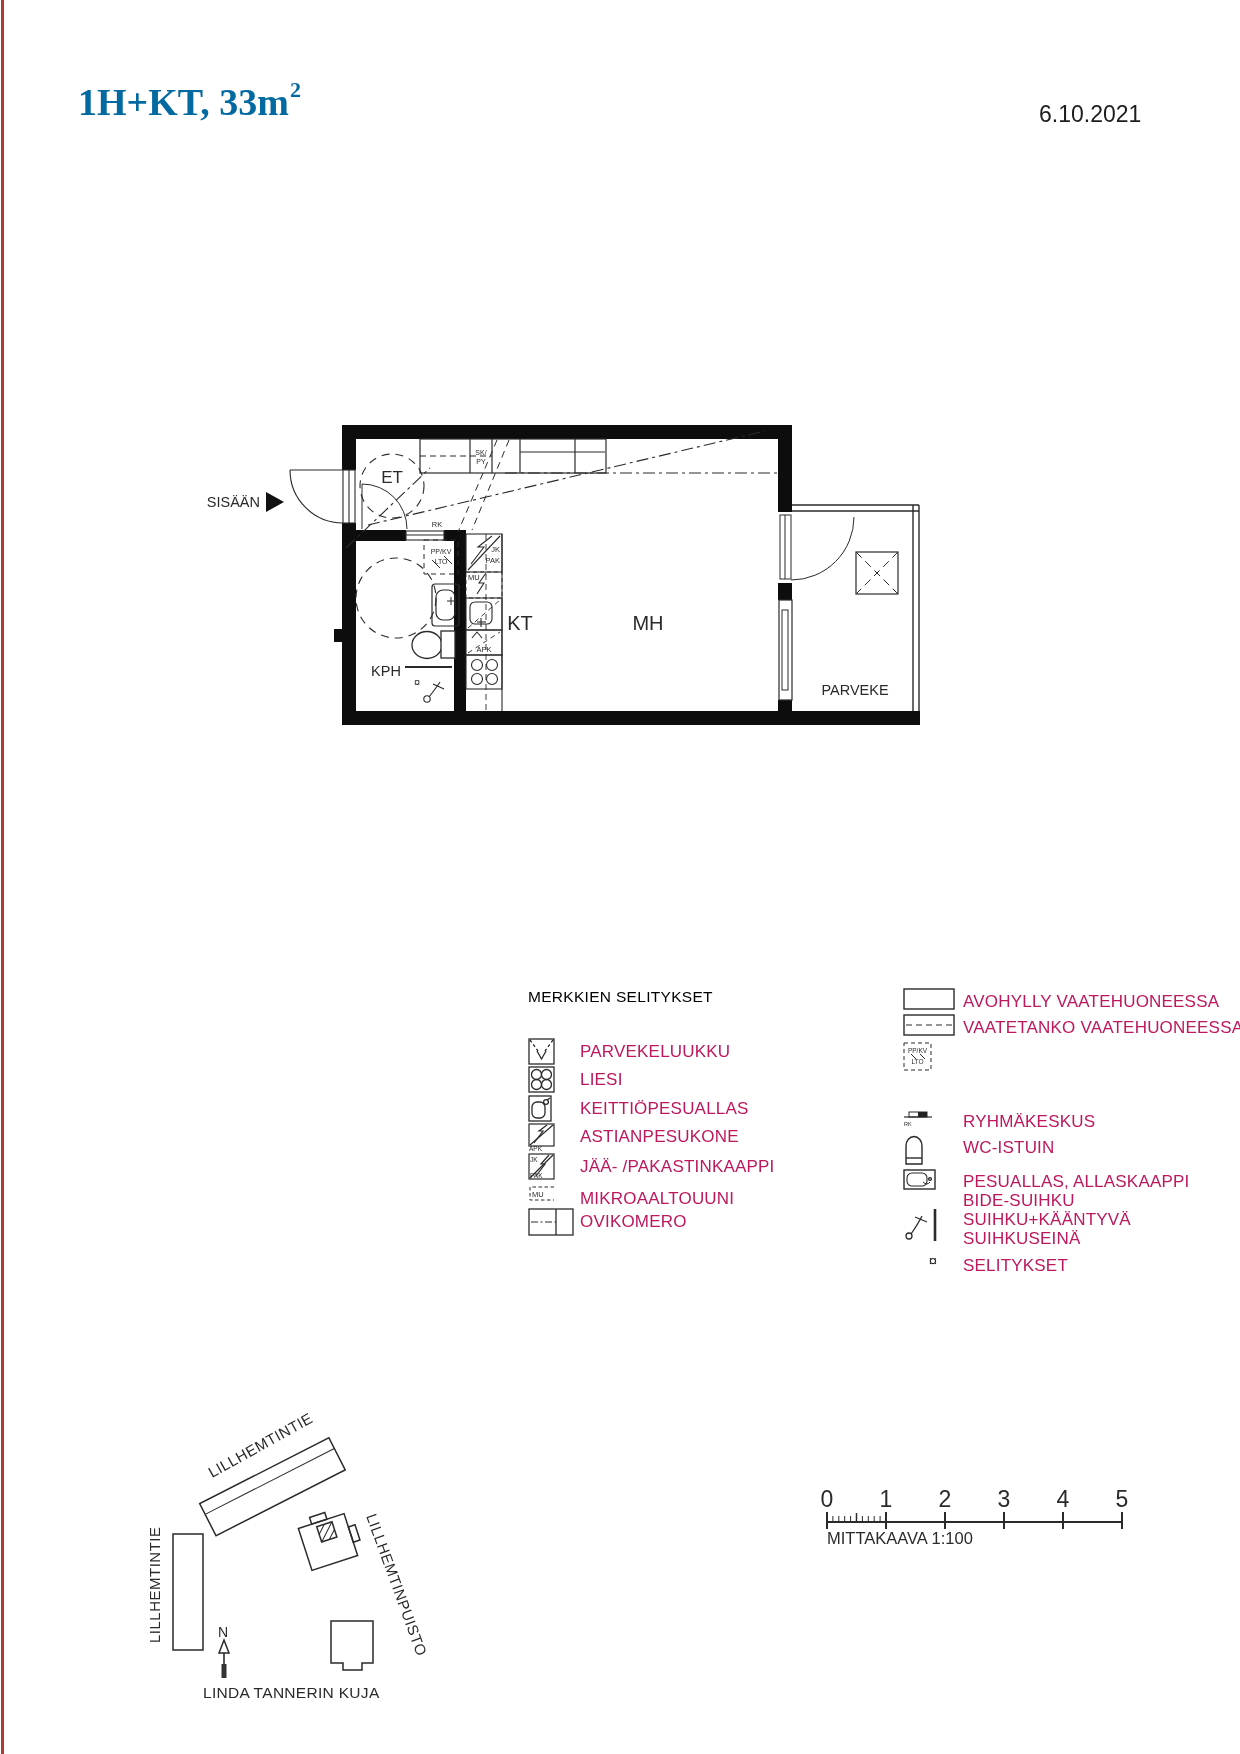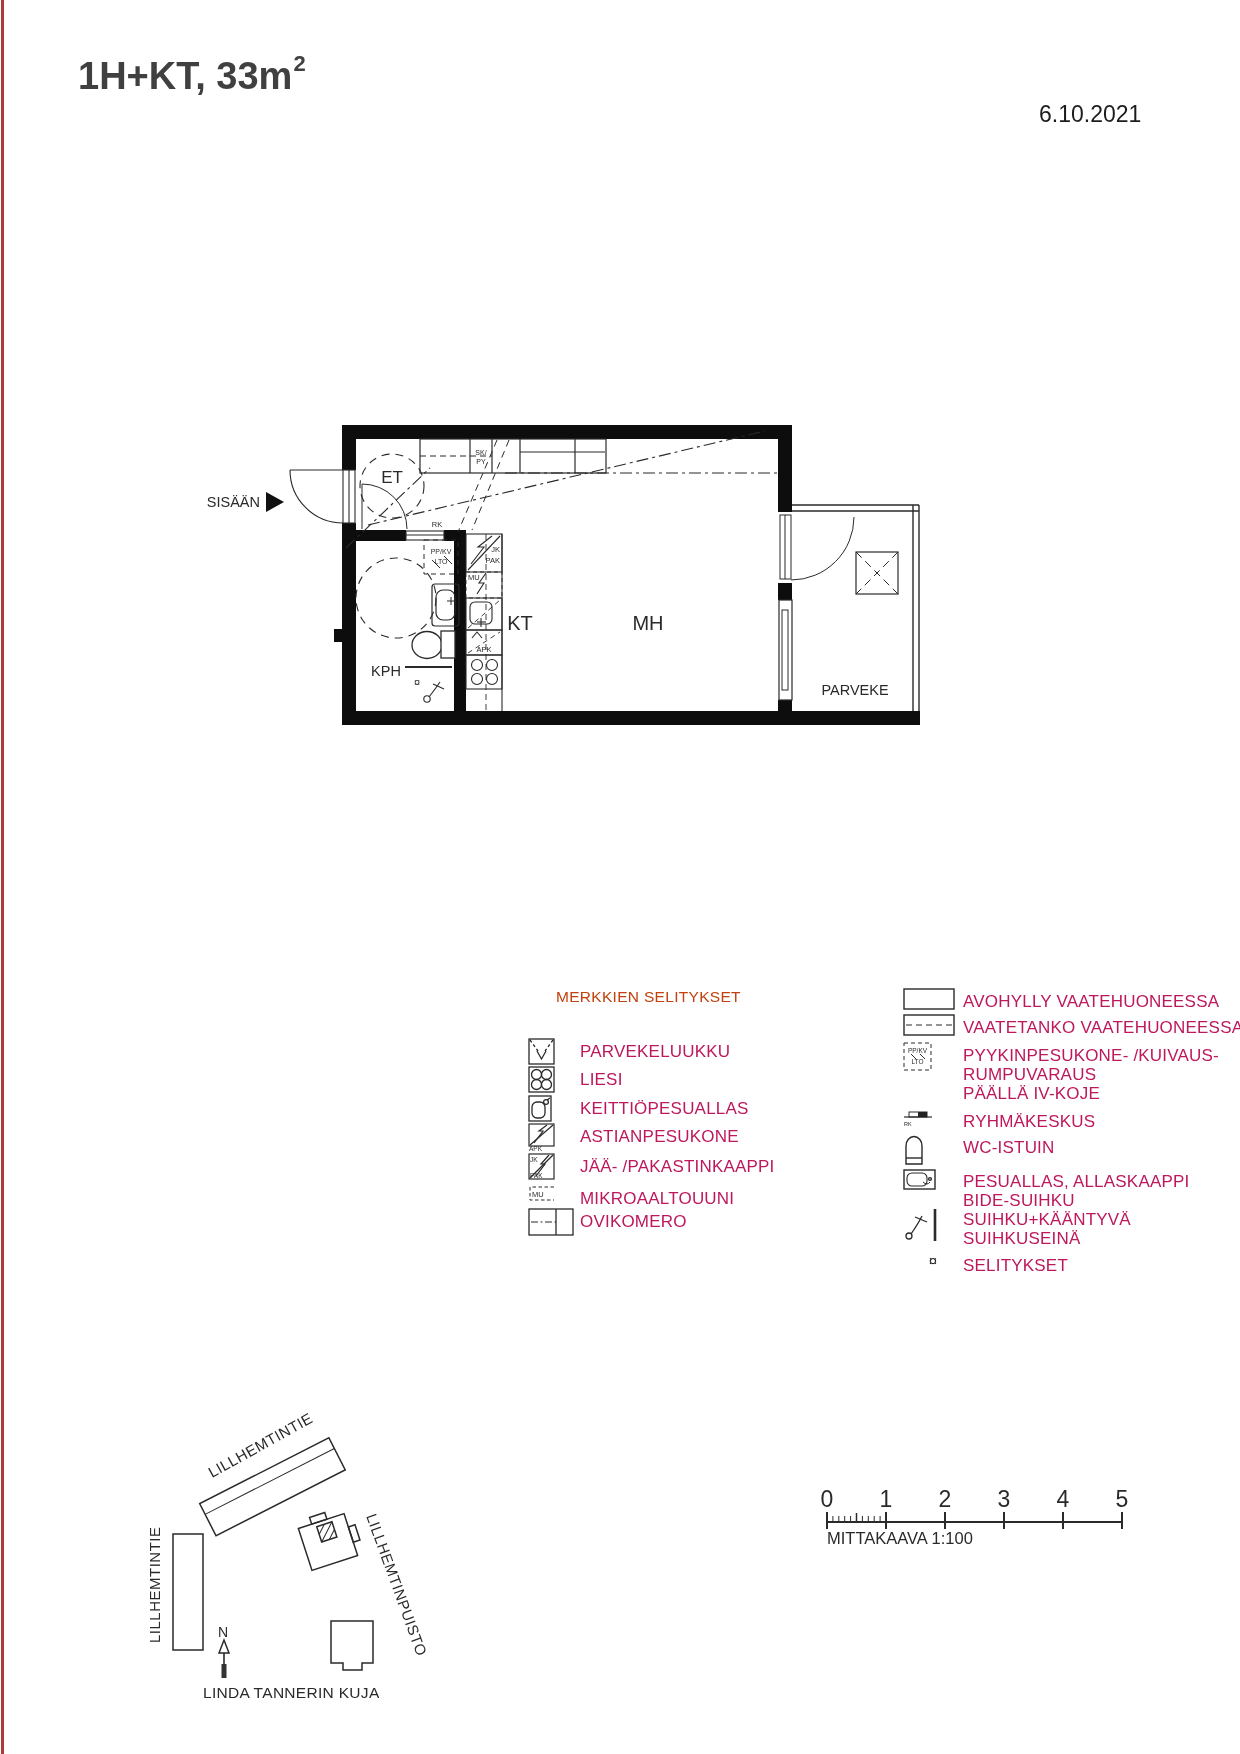--- a/index.html
+++ b/index.html
@@ -1,28 +1,28 @@
 <!DOCTYPE html>
 <html><head>
 <meta charset="utf-8">
 <style>
   html,body{margin:0;padding:0;background:#e8e8e8;}
   #page{position:relative;width:1240px;height:1754px;background:#ffffff;margin:0 auto;
         font-family:"Liberation Sans",sans-serif;color:#222;overflow:hidden;}
   #edge-line{position:absolute;left:1px;top:0;width:3px;height:100%;}
-  #title{position:absolute;left:78px;top:55px;font-size:38px;font-weight:700;color:#404040;letter-spacing:0;}
+  #title{position:absolute;left:78px;top:80px;font-size:38px;font-weight:700;color:#0369a1;letter-spacing:0;font-family:Liberation Serif, serif;}
   #title sup{font-size:22px;font-weight:700;position:relative;top:-4px;left:1px;}
   #date{position:absolute;left:1007px;top:101px;font-size:23px;color:#1c1c1c;margin-left:32px;}
   svg{position:absolute;}
   svg text{font-family:"Liberation Sans",sans-serif;fill:#2a2a2a;}
   .lrow{position:absolute;display:flex;align-items:flex-start;}
   .licon{width:52px;flex:0 0 52px;display:flex;justify-content:flex-start;}
   .llab{font-size:17px;color:#be185d;letter-spacing:.2px;line-height:15px;padding-top:6px;white-space:nowrap;}
   .llab .l2{display:block;margin-top:4px;}
-  #legend-heading{position:absolute;left:528px;top:988px;font-size:15.5px;color:#c2410c;letter-spacing:.3px;margin-left:28px;}
+  #legend-heading{position:absolute;left:528px;top:988px;font-size:15.5px;color:#000000;letter-spacing:.3px;}
   .sym{stroke:#2a2a2a;fill:none;}
 </style>
 </head>
 <body>
 
 <div id="page">
 
   <div id="edge-line" style="background:#b03a36;"></div>
 
   <div id="title"><span>1H+KT, 33m</span><sup>2</sup></div>
@@ -286,21 +286,20 @@
   <div class="lrow" style="left:903px;top:1042px">
     <span class="licon" style="flex-basis:60px;width:60px">
       <svg width="30" height="30" viewBox="0 0 30 30" style="position:static">
           <rect x="1" y="1" width="27" height="27" class="sym" stroke-width="1" stroke-dasharray="4 3"></rect>
           <text x="14.5" y="11" font-size="6.5" text-anchor="middle">PP/KV</text>
           <text x="14.5" y="22" font-size="6.5" text-anchor="middle">LTO</text>
           <line x1="8" y1="12" x2="13" y2="17" class="sym" stroke-width="1"></line>
           <line x1="17" y1="12" x2="22" y2="17" class="sym" stroke-width="1"></line>
         </svg>
     </span>
-      <span class="llab"><span>PYYKINPESUKONE- /KUIVAUS-</span><span class="l2">RUMPUVARAUS</span><span class="l2">PÄÄLLÄ IV-KOJE</span></span>
   </div>
   <div class="lrow" style="left:903px;top:1108px">
     <span class="licon" style="flex-basis:60px;width:60px">
       <svg width="30" height="20" viewBox="0 0 30 20" style="position:static">
           <line x1="1" y1="9" x2="29" y2="9" class="sym" stroke-width="1.2"></line>
           <rect x="6" y="4" width="18" height="5" class="sym" stroke-width="1" fill="#fff"></rect>
           <rect x="15" y="4" width="9" height="5" fill="#222"></rect>
           <text x="1" y="18" font-size="5.5">RK</text>
         </svg>
     </span>

